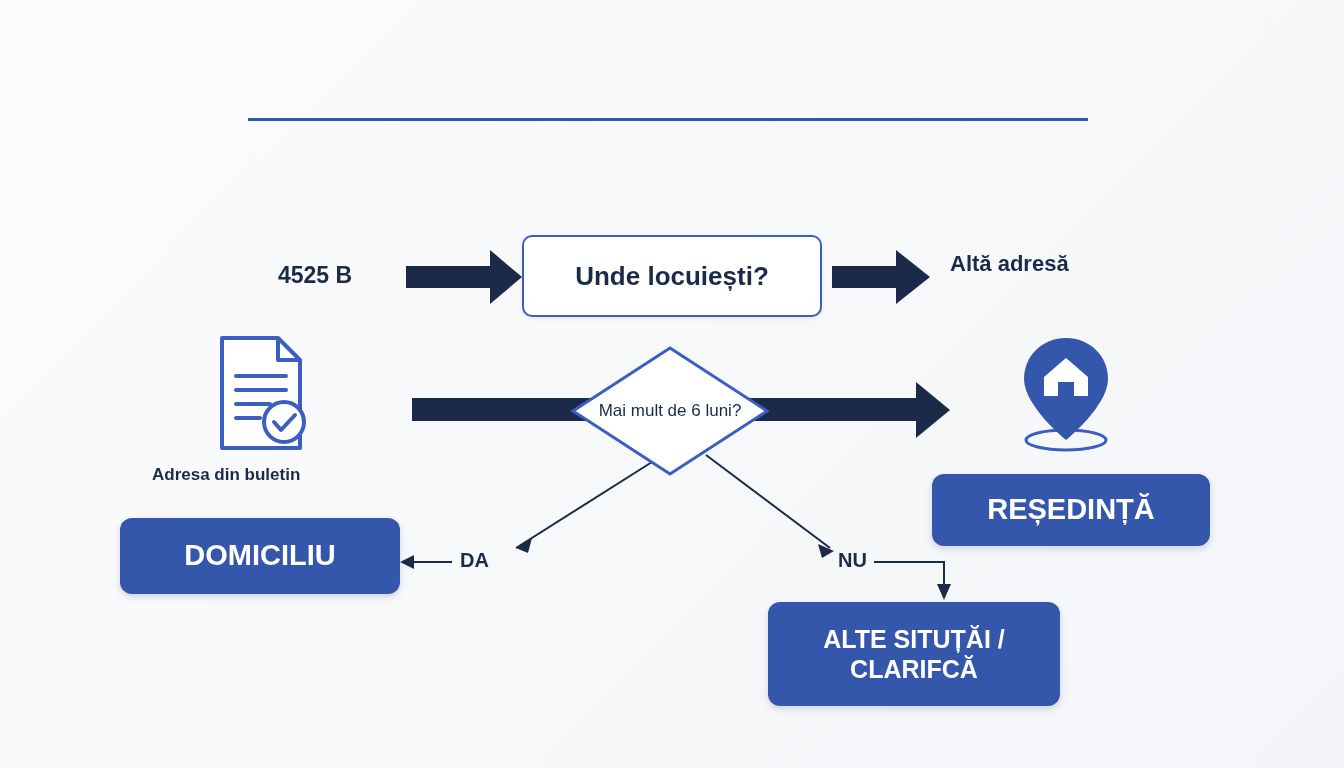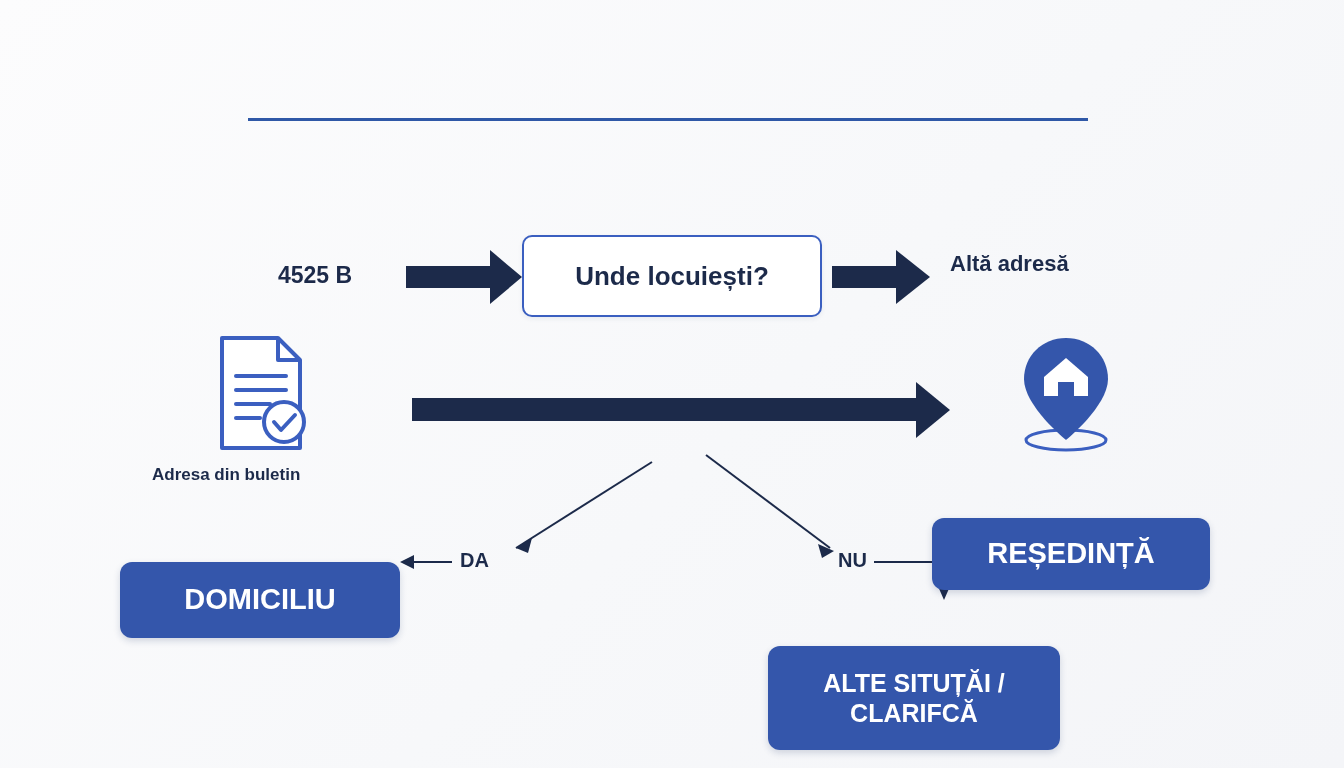--- a/index.html
+++ b/index.html
@@ -68,21 +68,20 @@
     background: #3456ab;
     border-radius: 12px;
     display: flex;
     align-items: center;
     justify-content: center;
     text-align: center;
     color: #ffffff;
     font-weight: bold;
     box-shadow: 0 3px 7px rgba(30,50,100,0.18);
     line-height: 1.22;
-    margin-top: 44px;
   }
 
   
   .diamond-wrap {
     position: absolute;
     left: 570px;
     top: 345px;
     width: 200px;
     height: 132px;
   }
@@ -173,20 +172,26 @@
       <line x1="36" y1="60" x2="86" y2="60" stroke="#3b5fc0" stroke-width="4" stroke-linecap="round"></line>
       <line x1="36" y1="74" x2="70" y2="74" stroke="#3b5fc0" stroke-width="4" stroke-linecap="round"></line>
       <line x1="36" y1="88" x2="60" y2="88" stroke="#3b5fc0" stroke-width="4" stroke-linecap="round"></line>
       <circle cx="84" cy="92" r="20" fill="#ffffff" stroke="#3b5fc0" stroke-width="4"></circle>
       <path d="M74 92 l7 8 l14 -15" fill="none" stroke="#3b5fc0" stroke-width="4" stroke-linecap="round" stroke-linejoin="round"></path>
     </svg>
   </div>
 
   <div class="lbl" style="left:152px; top:465px; font-size:17px;">Adresa din buletin</div>
 
+  <div class="diamond-wrap">
+    <svg viewBox="0 0 200 132" width="200" height="132">
+      <polygon points="100,3 197,66 100,129 3,66" fill="#ffffff" stroke="#3b5fc0" stroke-width="3"></polygon>
+    </svg>
+    <div class="diamond-text">Mai mult de 6 luni?</div>
+  </div>
 
   <div class="icon-pin">
     <svg viewBox="0 0 120 126" width="120" height="126">
       <ellipse cx="60" cy="108" rx="40" ry="10" fill="none" stroke="#3b5fc0" stroke-width="3"></ellipse>
       <path d="M60 6 C36 6 18 24 18 47 C18 74 60 108 60 108 C60 108 102 74 102 47 C102 24 84 6 60 6 Z" fill="#3456ab"></path>
       <path d="M60 26 L82 45 V64 H38 V45 Z" fill="#ffffff"></path>
       <rect x="52" y="50" width="16" height="14" fill="#3456ab"></rect>
     </svg>
   </div>
 

